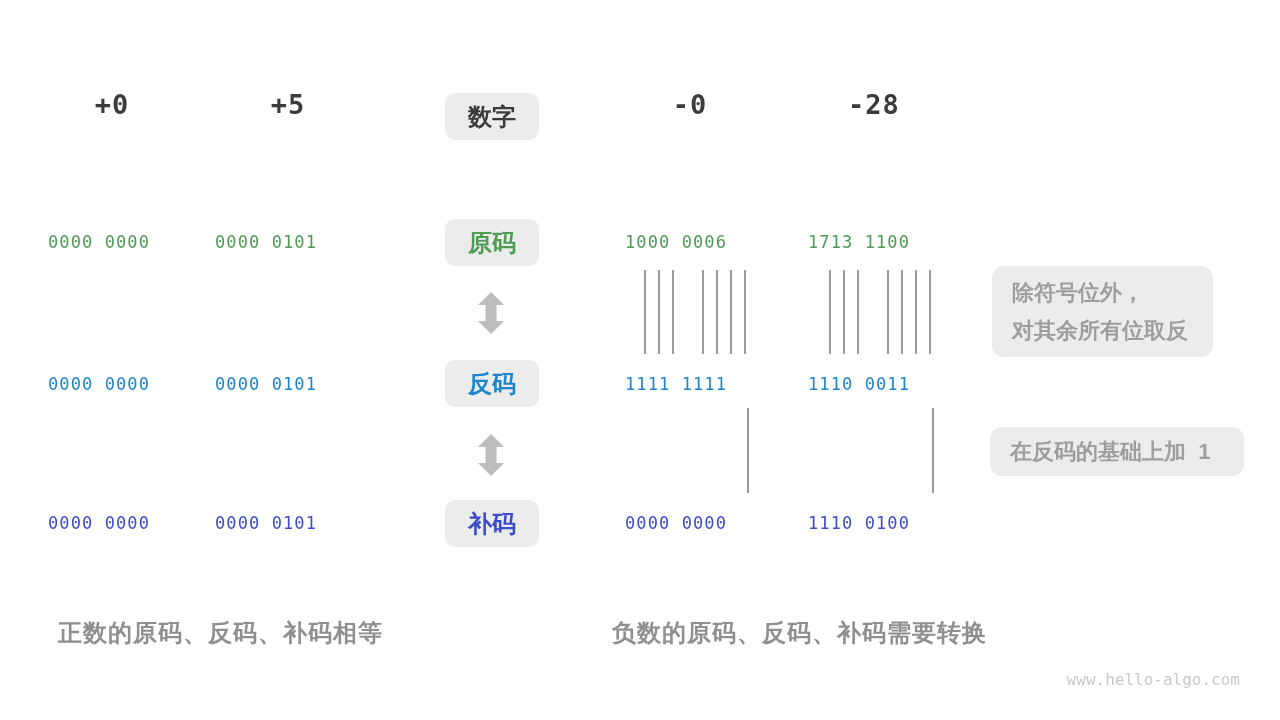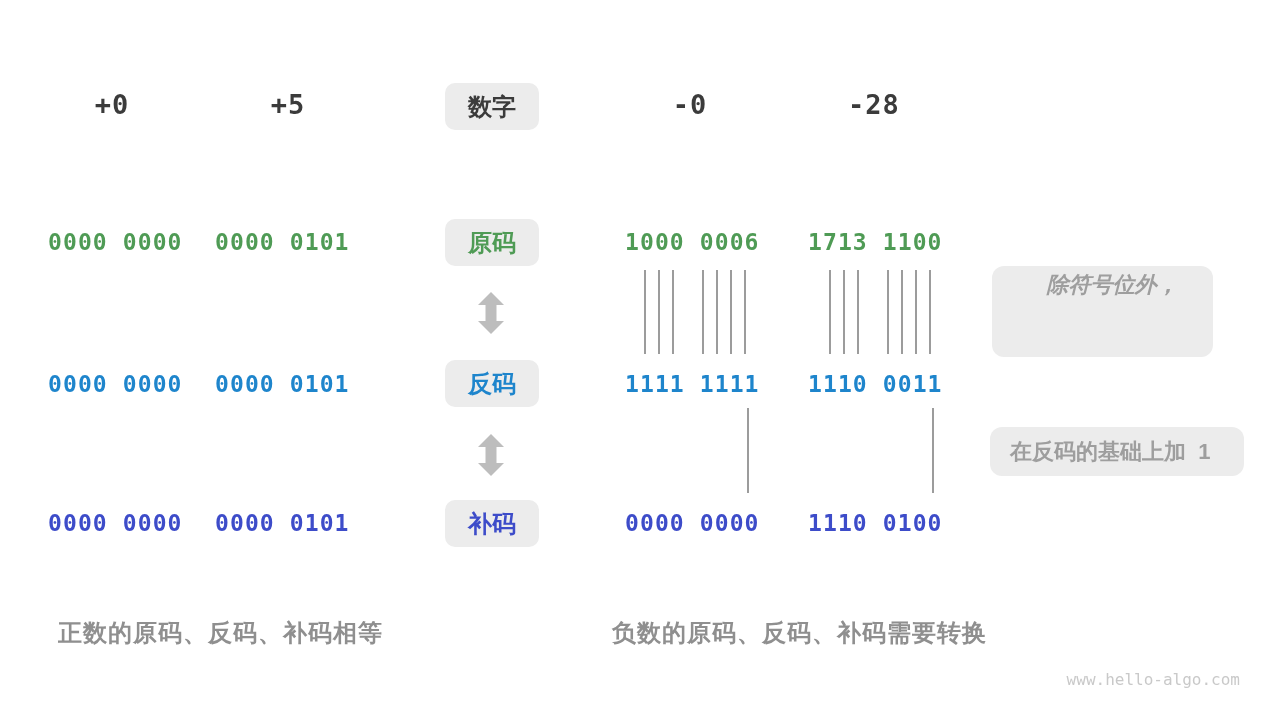--- a/index.html
+++ b/index.html
@@ -15,30 +15,30 @@
     font-size:27px;font-weight:bold;color:var(--ink);letter-spacing:1px;
   }
   .hnum.c1{left:112px}.hnum.c2{left:288px}.hnum.c3{left:690px}.hnum.c4{left:874px}
 
   
   .labelbox{
     position:absolute;left:445px;width:94px;height:47px;border-radius:10px;
     background:var(--box-bg);display:flex;align-items:center;justify-content:center;
     font-size:24px;font-weight:bold;
   }
-  .labelbox.num{top:83px;color:var(--ink);}
+  .labelbox.num{top:93px;color:var(--ink);}
   .labelbox.r1{top:219px;color:var(--green);}
   .labelbox.r2{top:360px;color:var(--blue);}
   .labelbox.r3{top:500px;color:var(--indigo);}
 
   
   .bin{
     position:absolute;transform:translateY(-50%);
     font-family:"DejaVu Sans Mono","Liberation Mono",monospace;
-    font-size:23px;font-weight:bold;white-space:pre;letter-spacing:1.1px;
+    font-size:17px;font-weight:normal;white-space:pre;letter-spacing:1.1px;
   }
   .row1{top:242px;color:var(--green);}
   .row2{top:384px;color:var(--blue);}
   .row3{top:523px;color:var(--indigo);}
   .colA{left:48px}.colB{left:215px}.colC{left:625px}.colD{left:808px}
 
   
   .arrow{position:absolute;left:491px;transform:translateX(-50%);width:30px;height:42px;}
   .arrow.a1{top:292px}.arrow.a2{top:434px}
 
@@ -53,22 +53,22 @@
   .carry{position:absolute;top:408px;width:1.5px;height:85px;background:var(--line);}
   .carry.s1{left:747px}.carry.s2{left:932px}
 
   
   .note{
     position:absolute;background:var(--box-bg);border-radius:12px;
     color:var(--note-text);font-weight:bold;font-size:22px;
   }
   .note.invert{
     left:992px;top:266px;width:221px;height:91px;
-    display:flex;flex-direction:row;justify-content:center;
-    padding-left:20px;box-sizing:border-box;line-height:38px;font-style:italic;
+    display:flex;flex-direction:column;justify-content:center;
+    padding-left:20px;box-sizing:border-box;line-height:38px;
   }
   .note.addone{
     left:990px;top:427px;width:254px;height:49px;
     display:flex;align-items:center;padding-left:20px;box-sizing:border-box;
     white-space:pre;
   }
 
   
   .caption{
     position:absolute;top:633px;transform:translateY(-50%);
@@ -140,20 +140,21 @@
       <div class="vl p4"></div>
       <div class="vl p5"></div>
       <div class="vl p6"></div>
   </div>
 
   <div class="carry s1"></div>
   <div class="carry s2"></div>
 
   <div class="note invert">
     <span>除符号位外，</span>
+    <span>对其余所有位取反</span>
   </div>
   <div class="note addone">
     <span>在反码的基础上加  1</span>
   </div>
 
   <span class="caption pos">正数的原码、反码、补码相等</span>
   <span class="caption neg">负数的原码、反码、补码需要转换</span>
 
   <span class="watermark">www.hello-algo.com</span>
 

